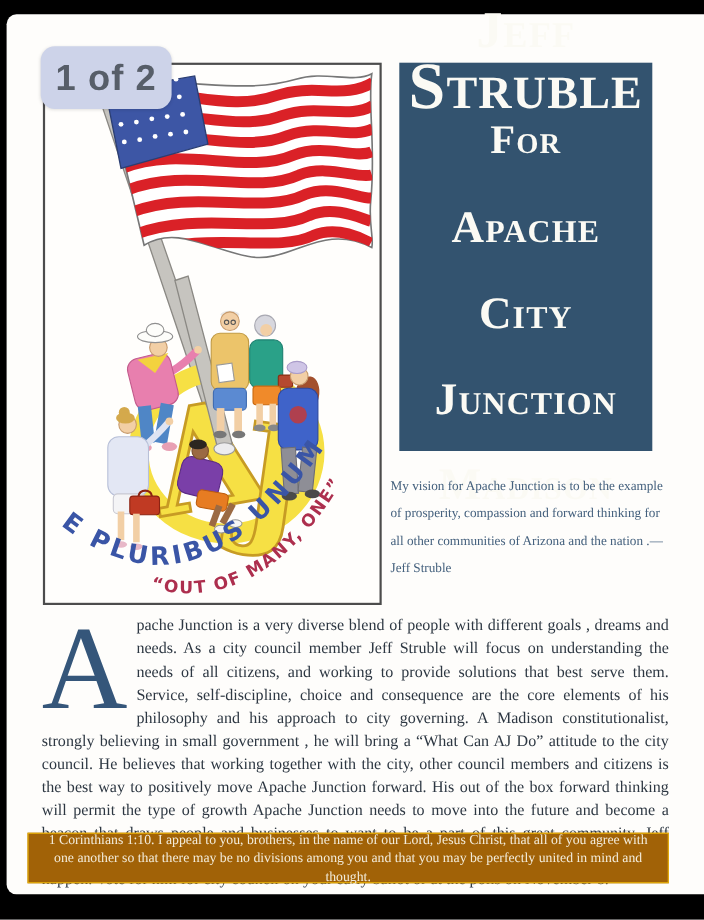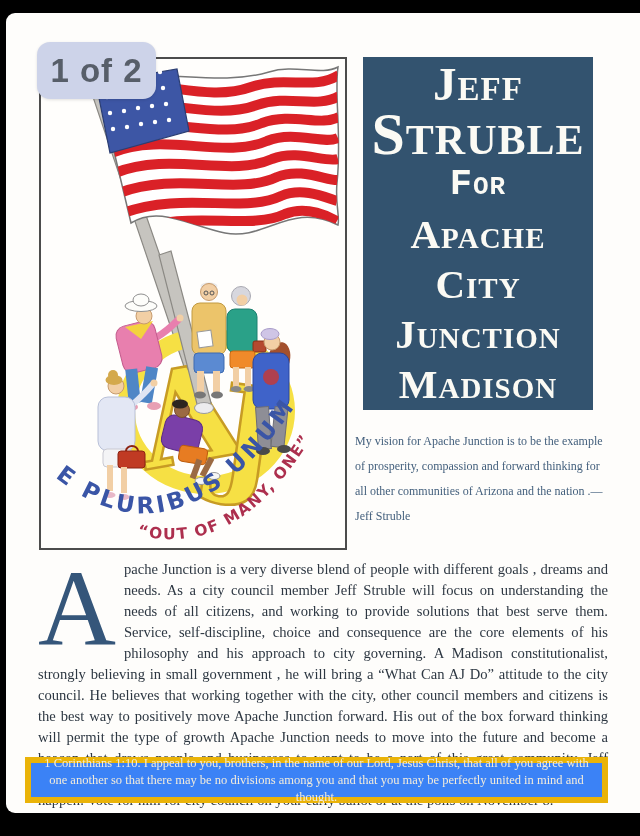--- a/index.html
+++ b/index.html
@@ -28,40 +28,40 @@
   
   .title-box{
     position:absolute;left:357px;top:44px;width:230px;height:353px;
     background:#33536f;color:#fbfaf4;text-align:center;
     font-variant:small-caps;font-weight:600;
     display:flex;flex-direction:column;justify-content:center;gap:0;
   }
   .title-box div{line-height:50px;letter-spacing:1px;}
   .t-xl{font-size:47px;}
   .t-lg{font-size:60px;}
-  .t-md{font-size:37px;font-family:Liberation Mono, monospace;}
-  .t-rg{font-size:41px;}
+  .t-md{font-size:37px;}
+  .t-rg{font-size:41px;margin-top:28px;}
   
   .vision{
     position:absolute;left:349px;top:416px;width:254px;
     text-align:left;color:#44607d;font-size:12px;line-height:25px;
   }
   
   .body-text{
     position:absolute;left:32px;top:546px;width:570px;
     font-size:14.6px;line-height:21px;text-align:justify;color:#2d3742;
   }
   .dropcap{
     float:left;font-size:108px;line-height:84px;
     margin:8px 8px 0 0;color:#35567a;font-weight:400;
   }
   
   .footer-bar{
     position:absolute;left:19px;top:744px;width:583px;height:46px;
-    background:#3b82f6;border:6px solid #eab308;box-sizing:border-box;
+    background:#a16207;border:1px solid #eab308;box-sizing:border-box;
     display:flex;align-items:center;justify-content:center;
     text-align:center;color:#f3ecdb;font-size:12.5px;line-height:17px;
     padding:0 12px;
   }
 </style>
 </head>
 <body>
 
 <div class="page">
 

